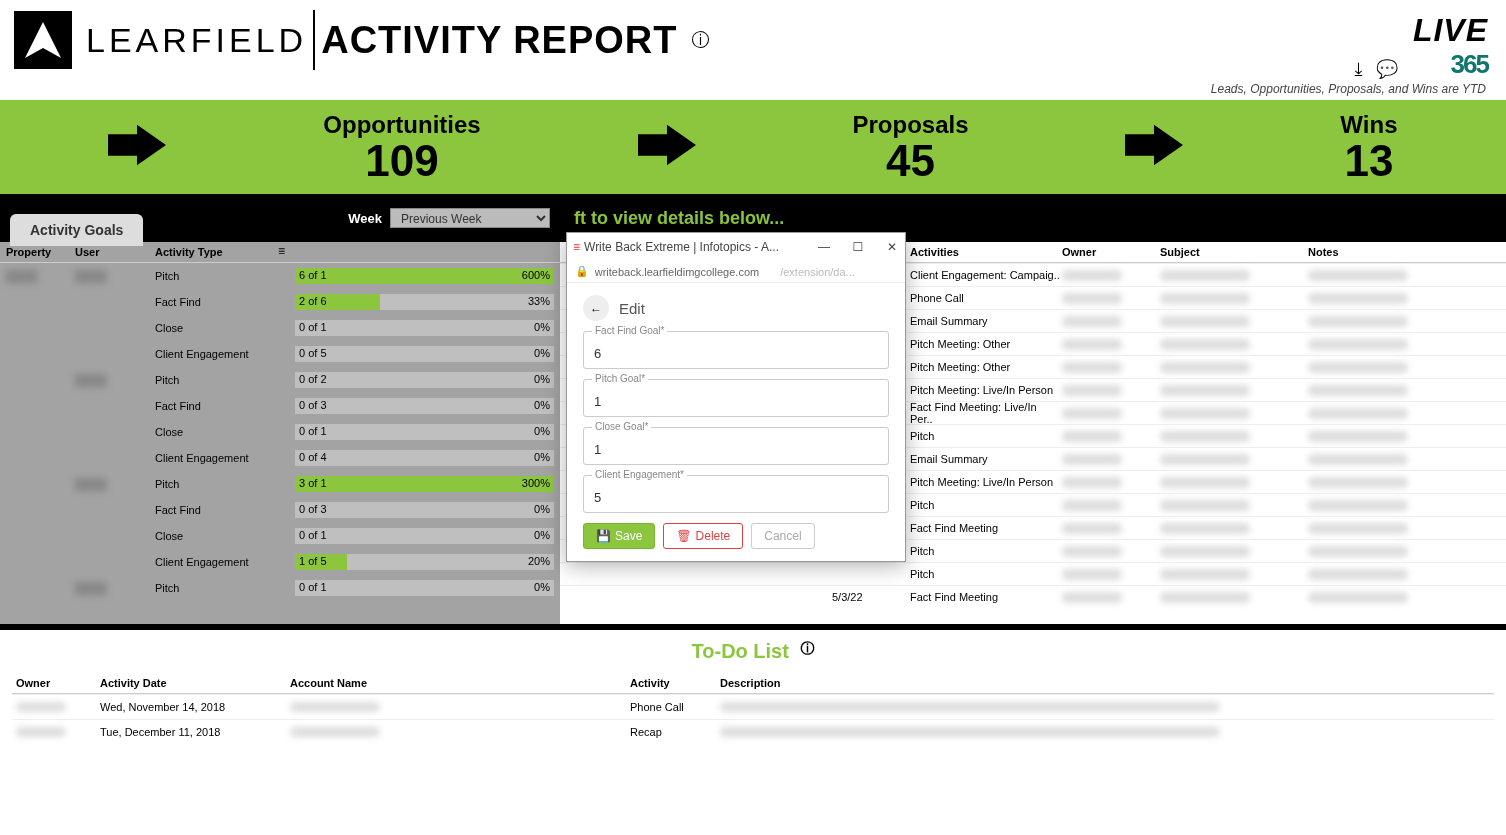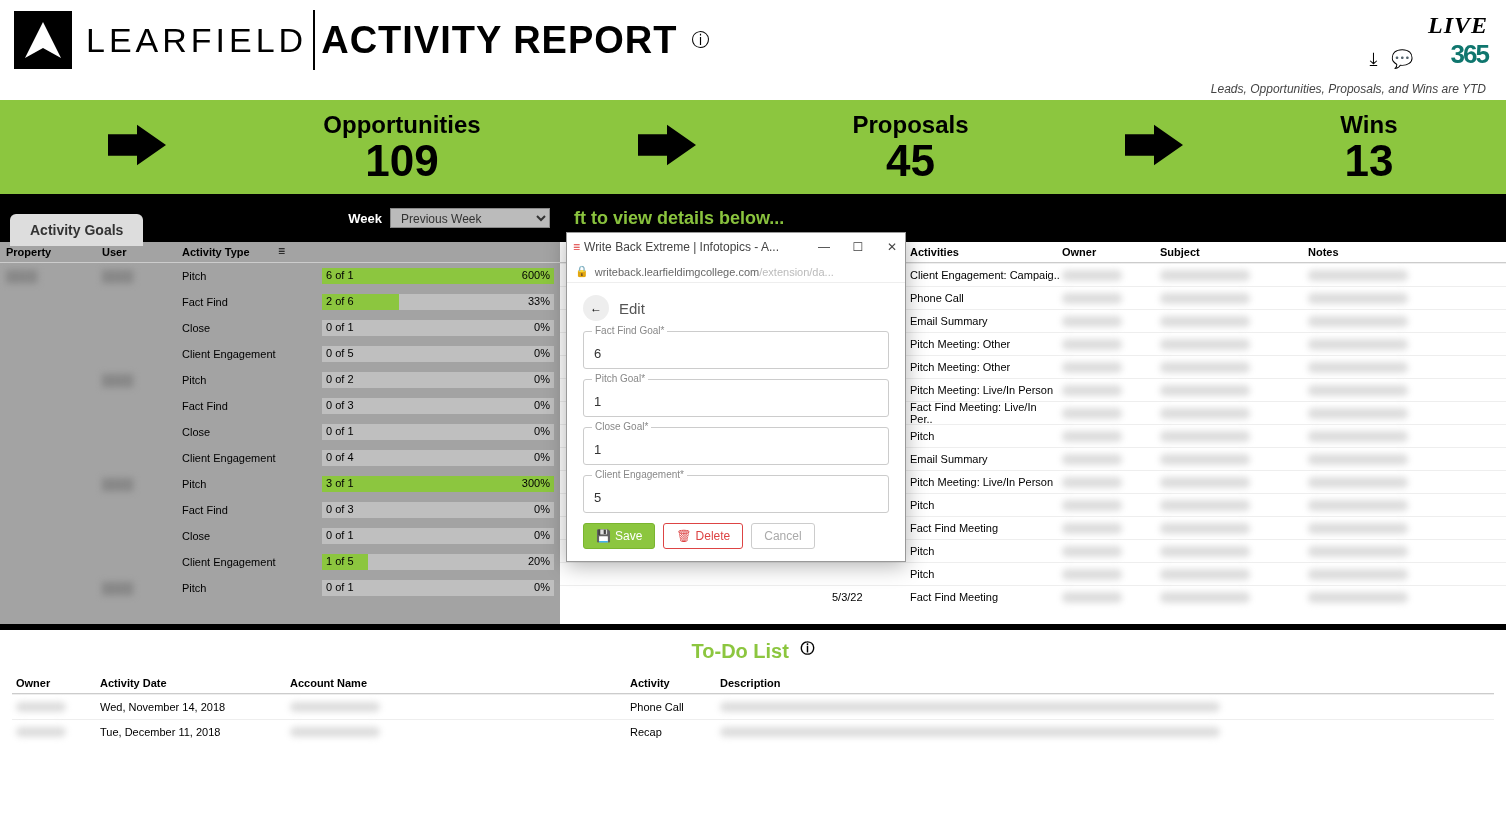--- a/index.html
+++ b/index.html
@@ -8,21 +8,21 @@
 
 .header { display: flex; align-items: center; padding: 8px 14px; position: relative; height: 80px; }
 .logo-box { width: 58px; height: 58px; background: #000; display: flex; align-items: center; justify-content: center; margin-right: 14px; }
 .logo-box svg { width: 40px; height: 40px; }
 .company { font-size: 34px; font-weight: 400; letter-spacing: 4px; color: #000; }
 .divider-vert { width: 2px; height: 60px; background: #000; margin: 0 6px; }
 .title { font-size: 38px; font-weight: 700; letter-spacing: 1px; }
 .info-icon { margin-left: 14px; font-size: 18px; cursor: pointer; }
 .header-right { position: absolute; right: 18px; top: 12px; display: flex; align-items: flex-end; gap: 14px; }
 .live365 { text-align: right; }
-.live365 .live { font-family: Liberation Serif, serif; font-style: italic; font-size: 24px; font-weight: 700; letter-spacing: 1px; }
+.live365 .live { font-family: Liberation Sans, sans-serif; font-style: italic; font-size: 32px; font-weight: 700; letter-spacing: 1px; }
 .live365 .num { font-size: 26px; font-weight: 800; color: #0f766e; letter-spacing: -2px; }
 .dl-icon, .comment-icon { font-size: 18px; cursor: pointer; }
 
 .note { text-align: right; font-style: italic; font-size: 12px; color: #444; padding: 2px 20px 4px; }
 
 
 .pipeline { background: #8cc63f; height: 94px; display: flex; align-items: center; justify-content: space-around; padding: 0 30px; }
 .pipe-item { text-align: center; }
 .pipe-label { font-size: 24px; font-weight: 700; }
 .pipe-value { font-size: 44px; font-weight: 800; line-height: 1; }
@@ -34,21 +34,21 @@
 .panel-right { flex: 1; background: #fff; display: flex; flex-direction: column; overflow: hidden; }
 
 .black-bar { background: #000; color: #fff; display: flex; align-items: center; height: 48px; position: relative; }
 .tab { background: #ddd; color: #333; font-weight: 700; padding: 8px 20px; border-radius: 6px 6px 0 0; margin-left: 10px; position: relative; top: 12px; font-size: 14px; }
 .week-lbl { color: #fff; font-weight: 700; margin-left: auto; margin-right: 8px; font-size: 13px; }
 .week-select { background: #bbb; color: #333; padding: 2px 6px; font-size: 12px; margin-right: 10px; width: 160px; height: 20px; border: 1px solid #888; }
 .right-title { color: #8cc63f; font-weight: 700; font-size: 18px; margin-left: 14px; }
 
 .goals-grid { flex: 1; overflow: auto; }
 .goals-head { display: flex; font-size: 11px; font-weight: 700; padding: 4px 6px; border-bottom: 1px solid #ccc; position: relative; }
-.col-prop { width: 96px; }
+.col-prop { width: 69px; }
 .col-user { width: 80px; }
 .col-type { width: 140px; }
 .col-bar { flex: 1; position: relative; }
 .sort-icon { position: absolute; left: 278px; top: 2px; font-size: 12px; }
 
 .goal-row { display: flex; align-items: center; height: 26px; padding: 0 6px; font-size: 11px; }
 .blur { filter: blur(3px); color: #888; }
 .bar-wrap { background: #bfbfbf; height: 16px; flex: 1; position: relative; }
 .bar-fill { background: #8cc63f; height: 100%; }
 .bar-label { position: absolute; left: 4px; top: 1px; font-size: 11px; color: #000; }
@@ -65,21 +65,21 @@
 .date-cell { position: absolute; left: 272px; font-size: 11px; }
 
 
 .modal { position: absolute; left: 566px; top: 232px; width: 340px; background: #fff; border: 1px solid #999; box-shadow: 0 4px 20px rgba(0,0,0,.3); z-index: 100; }
 .modal-titlebar { display: flex; align-items: center; height: 28px; padding: 0 6px; font-size: 12px; color: #444; }
 .modal-titlebar .ticon { color: #d33; margin-right: 4px; font-weight: 700; }
 .win-btns { margin-left: auto; display: flex; gap: 20px; }
 .win-btn { width: 14px; text-align: center; cursor: pointer; }
 .addr-bar { display: flex; align-items: center; padding: 4px 8px; font-size: 11px; color: #666; border-bottom: 1px solid #eee; }
 .addr-bar .lock { margin-right: 6px; }
-.addr-bar .light { color: #bbb; }
+.addr-bar .light { color: #bbb; margin-left: 21px; }
 .modal-body { padding: 12px 16px; }
 .back-row { display: flex; align-items: center; gap: 10px; margin-bottom: 10px; }
 .back-circle { width: 26px; height: 26px; border-radius: 50%; background: #eee; display: flex; align-items: center; justify-content: center; font-size: 12px; cursor: pointer; }
 .edit-lbl { font-size: 15px; color: #555; }
 .field { position: relative; border: 1px solid #ccc; border-radius: 3px; margin-bottom: 10px; padding: 12px 10px 6px; }
 .field-label { position: absolute; top: -7px; left: 8px; background: #fff; padding: 0 3px; font-size: 10px; color: #888; }
 .field-value { font-size: 13px; color: #333; }
 .field.select::after { content: '▼'; position: absolute; right: 12px; top: 12px; font-size: 10px; color: #555; }
 .btn-row { display: flex; gap: 8px; margin-top: 6px; }
 .btn { padding: 5px 12px; font-size: 12px; border-radius: 3px; cursor: pointer; display: inline-flex; align-items: center; gap: 4px; }

